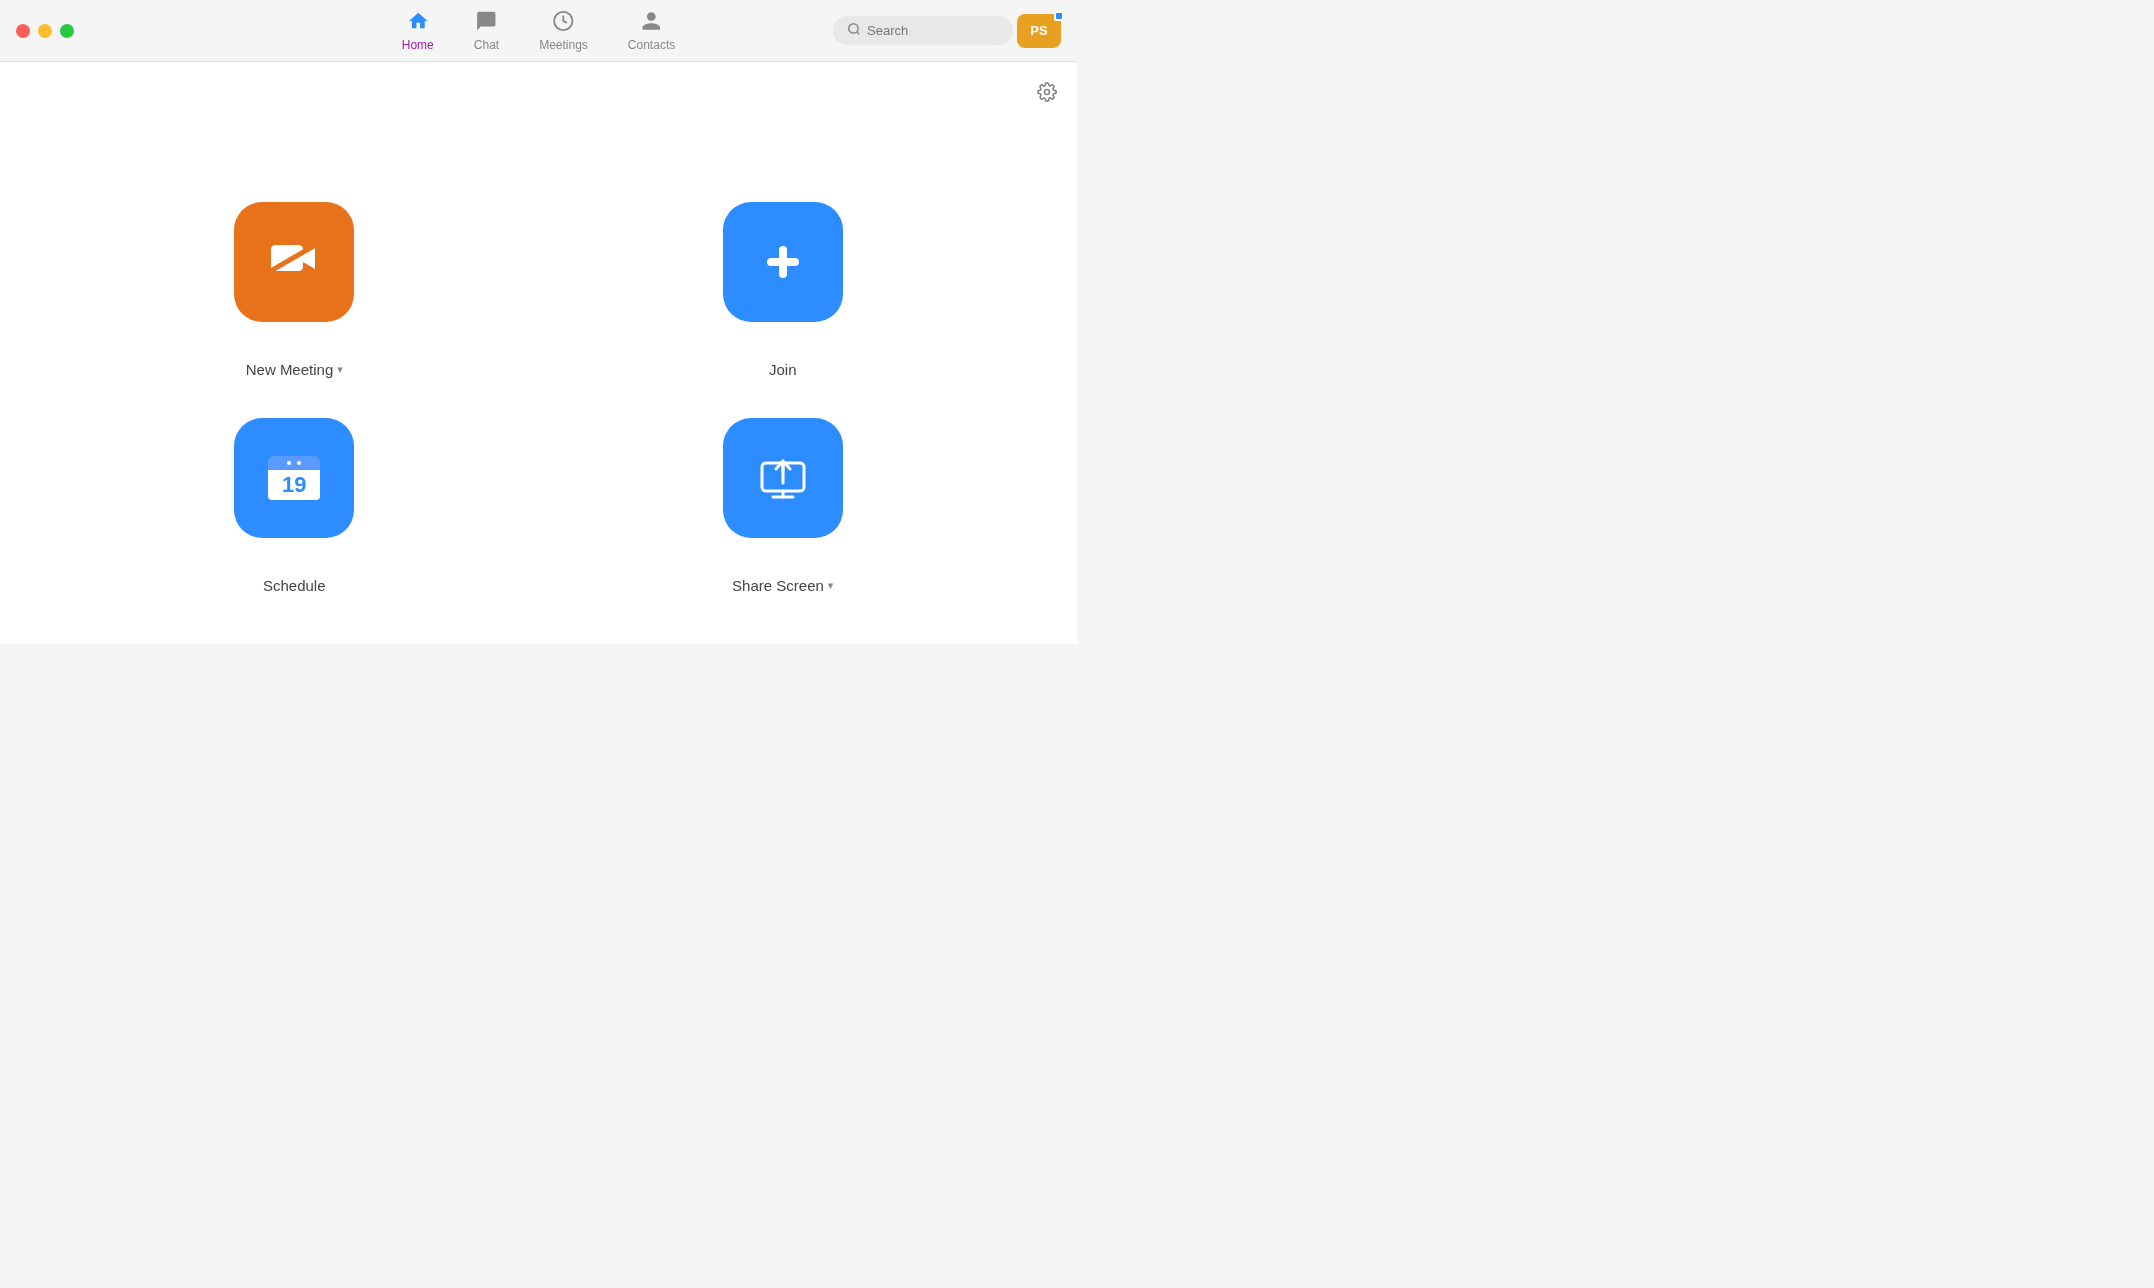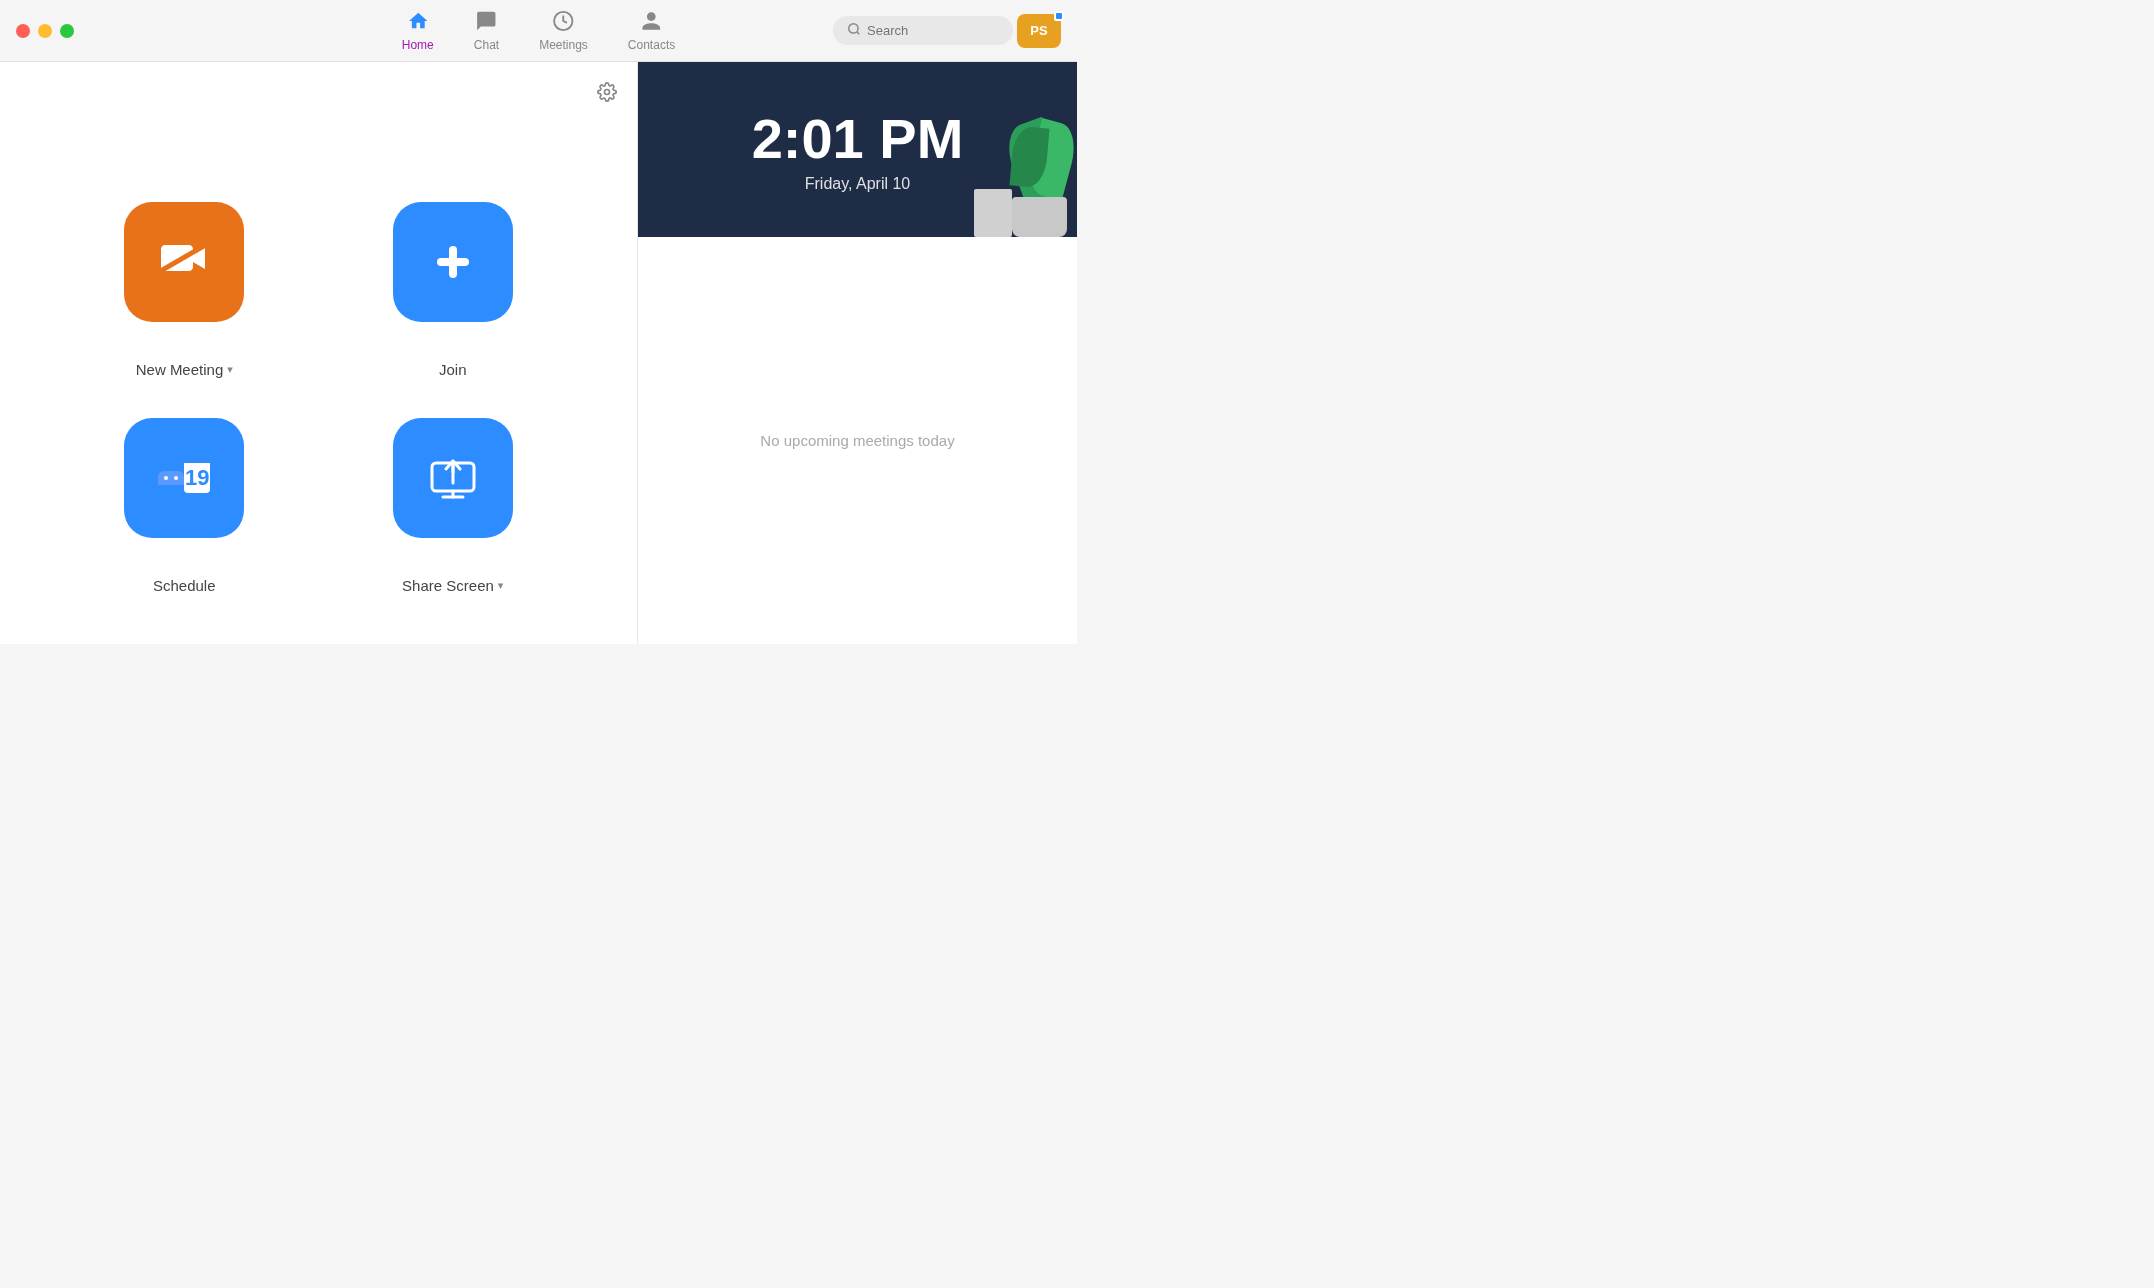--- a/index.html
+++ b/index.html
@@ -193,21 +193,21 @@
 
     
     .camera-icon {
       position: relative;
       display: inline-block;
     }
 
     
     .calendar-icon-wrap {
       display: flex;
-      flex-direction: row;
+      flex-direction: column;
       align-items: center;
       gap: 0;
       width: 52px;
     }
     .cal-top {
       background: #5a9aff;
       border-radius: 6px 6px 0 0;
       width: 100%;
       height: 14px;
       display: flex;
@@ -474,31 +474,13 @@
           </svg>
         </div>
         <div class="action-label">
           <span>Share Screen</span>
           <span class="chevron">▾</span>
         </div>
       </div>
     </div>
   </div>
 
-  <div class="right-panel">
-
-    <div class="clock-banner">
-      <div class="plant-decor">
-        <div class="plant-leaf1"></div>
-        <div class="plant-leaf2"></div>
-        <div class="plant-leaf3"></div>
-        <div class="book-decor"></div>
-        <div class="plant-pot"></div>
-      </div>
-      <div class="clock-time">2:01 PM</div>
-      <div class="clock-date">Friday, April 10</div>
-    </div>
-
-    <div class="meetings-area">
-      <span class="no-meetings">No upcoming meetings today</span>
-    </div>
-  </div>
 </div>
 
 </body></html>

